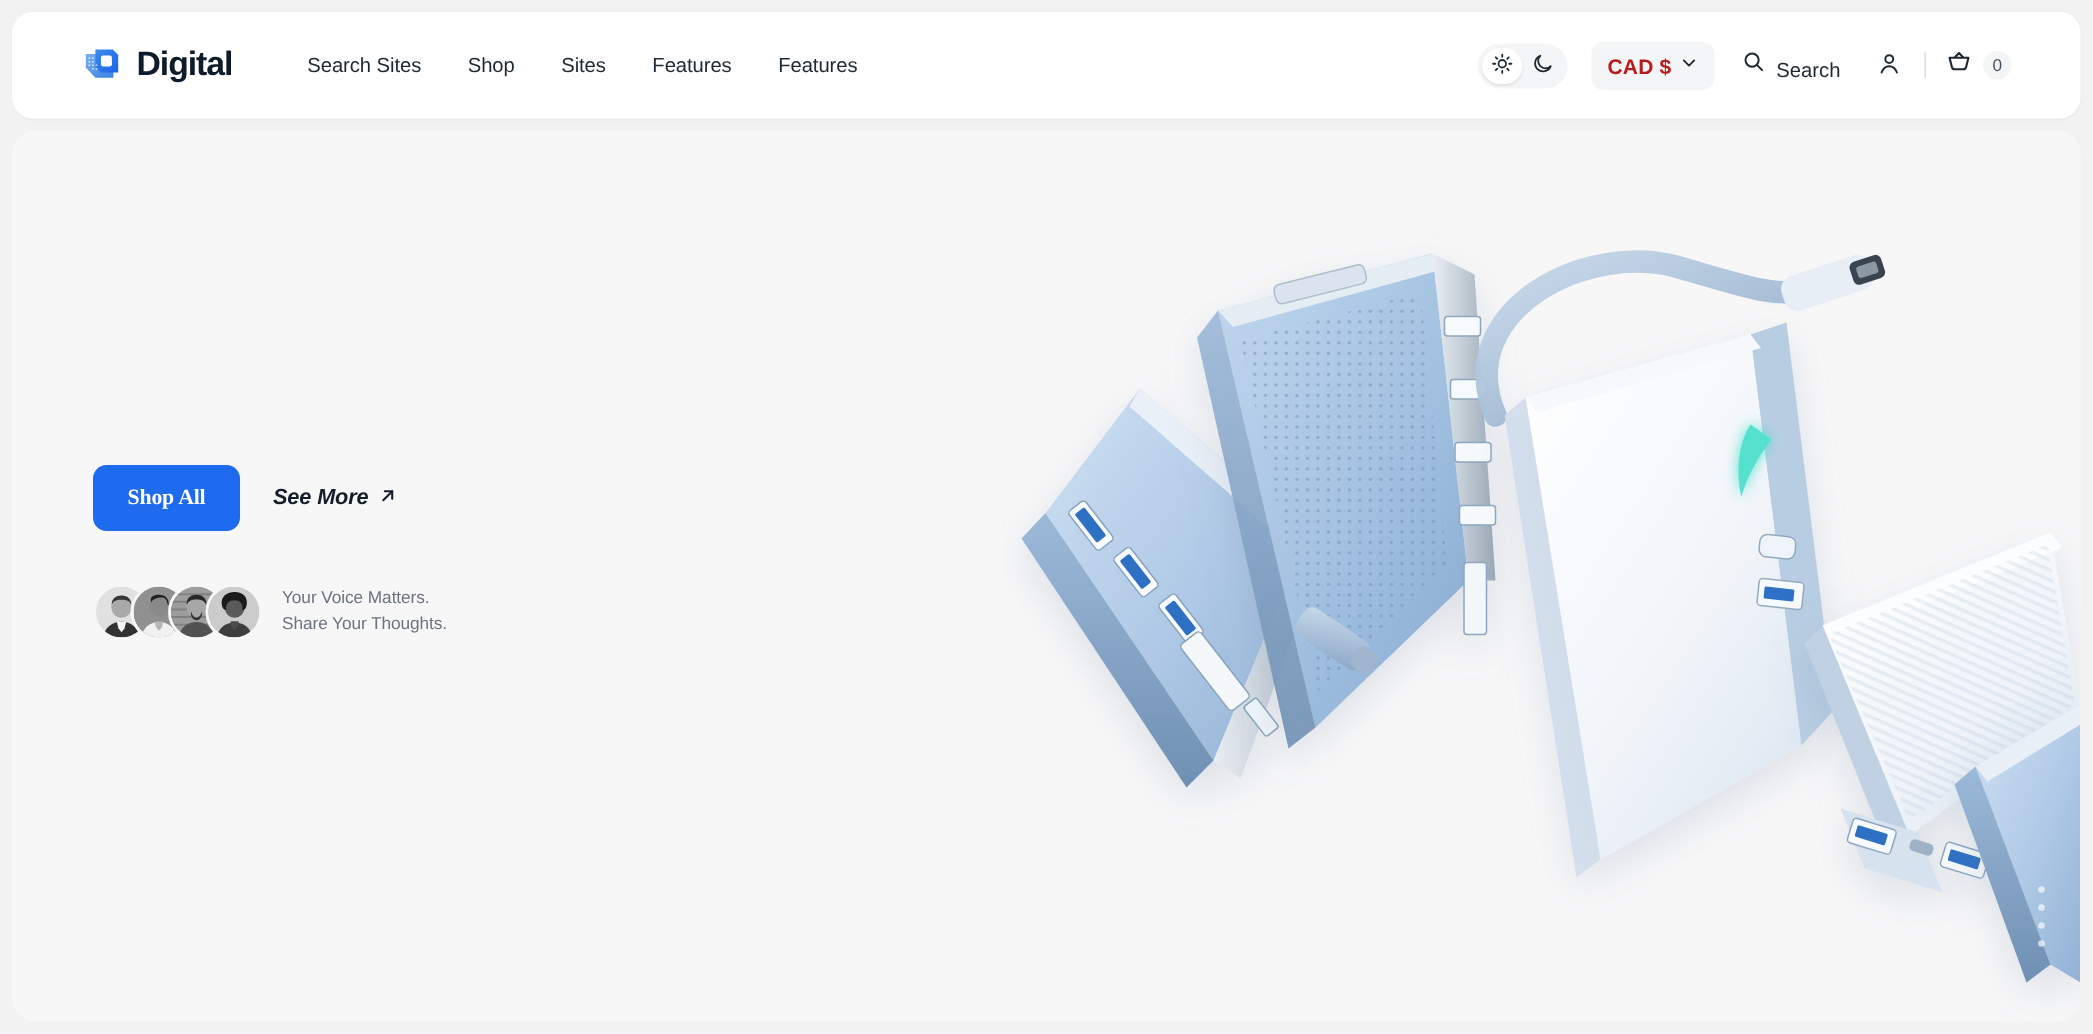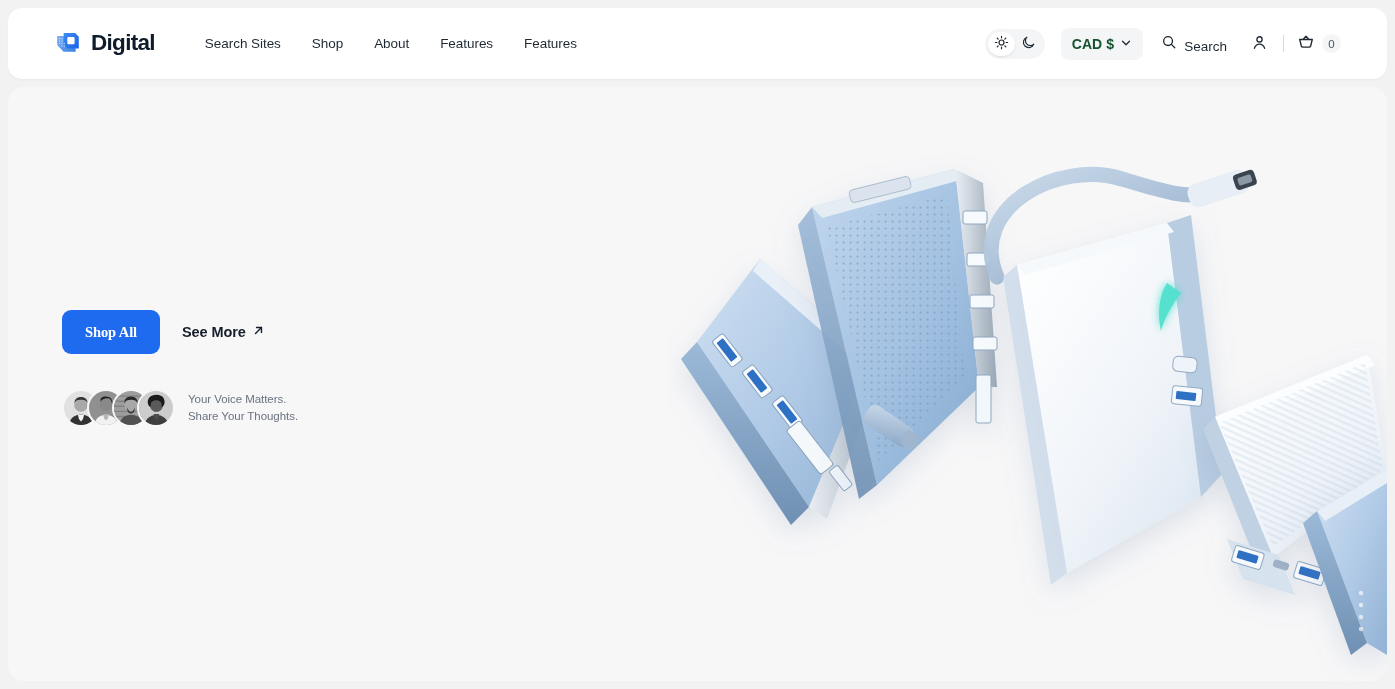--- a/index.html
+++ b/index.html
@@ -120,21 +120,21 @@
     background: #f4f5f6;
     border-radius: 8px;
     height: 32px;
     padding: 0 11px;
     cursor: pointer;
     margin-right: 18px;
   }
   .currency-label {
     font-size: 14px;
     font-weight: 600;
-    color: #14532d;
+    color: #b91c1c;
     letter-spacing: 0.1px;
     white-space: nowrap;
   }
 
   .search {
     display: flex;
     align-items: flex-end;
     gap: 7px;
     cursor: pointer;
     margin-right: 22px;
@@ -248,20 +248,21 @@
     gap: 6px;
     background: transparent;
     border: none;
     font-family: inherit;
     font-size: 14.5px;
     font-weight: 700;
     letter-spacing: -0.1px;
     color: #141e2b;
     cursor: pointer;
     padding: 0;
+    font-style: italic;
   }
 
   
   .social {
     display: flex;
     align-items: center;
     gap: 13px;
   }
   .avatars { display: flex; align-items: center; }
   .avatar {
@@ -331,21 +332,21 @@
             <rect x="7.4" y="15.4" width="1.1" height="1.1"></rect>
           </g>
         </svg>
       </span>
       <span class="brand-name">Digital</span>
     </div>
 
     <nav class="nav">
       <a class="nav-link">Search Sites</a>
       <a class="nav-link">Shop</a>
-      <a class="nav-link">About</a>
+      <a class="nav-link">Sites</a>
       <a class="nav-link">Features</a>
       <a class="nav-link">Features</a>
     </nav>
 
     <div class="header-right">
 
       <div class="theme-toggle">
         <button class="theme-btn active">
           <span>
             <svg width="15" height="15" viewBox="0 0 24 24" fill="none" stroke="currentColor" stroke-width="1.9" stroke-linecap="round">

